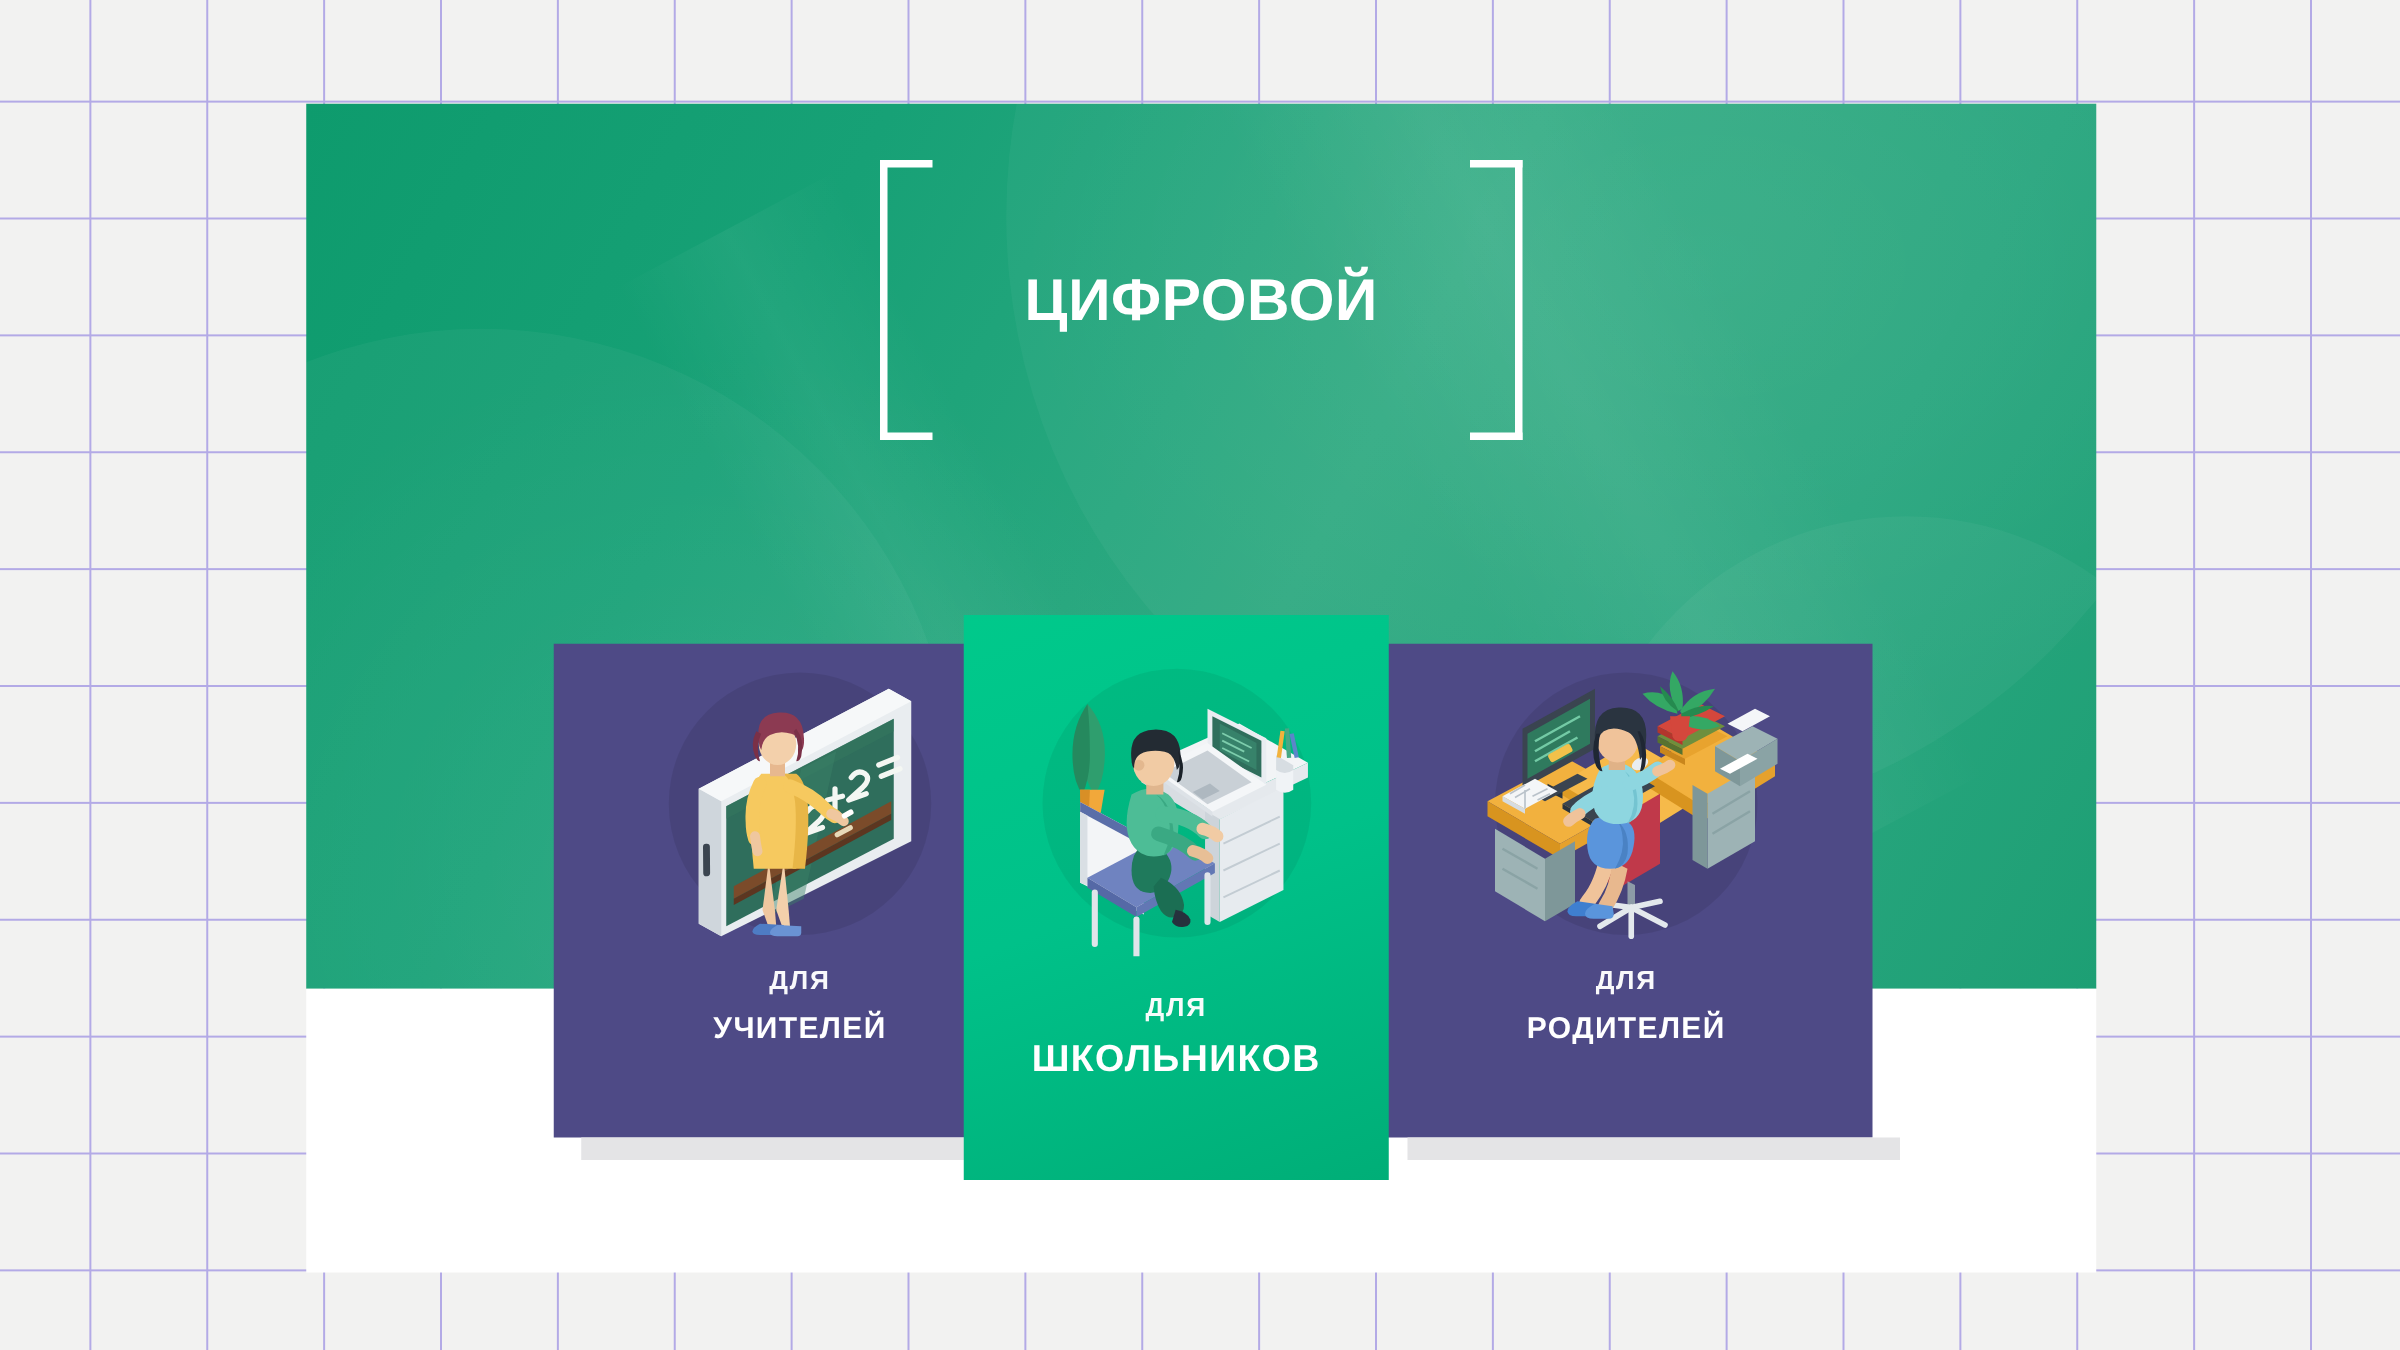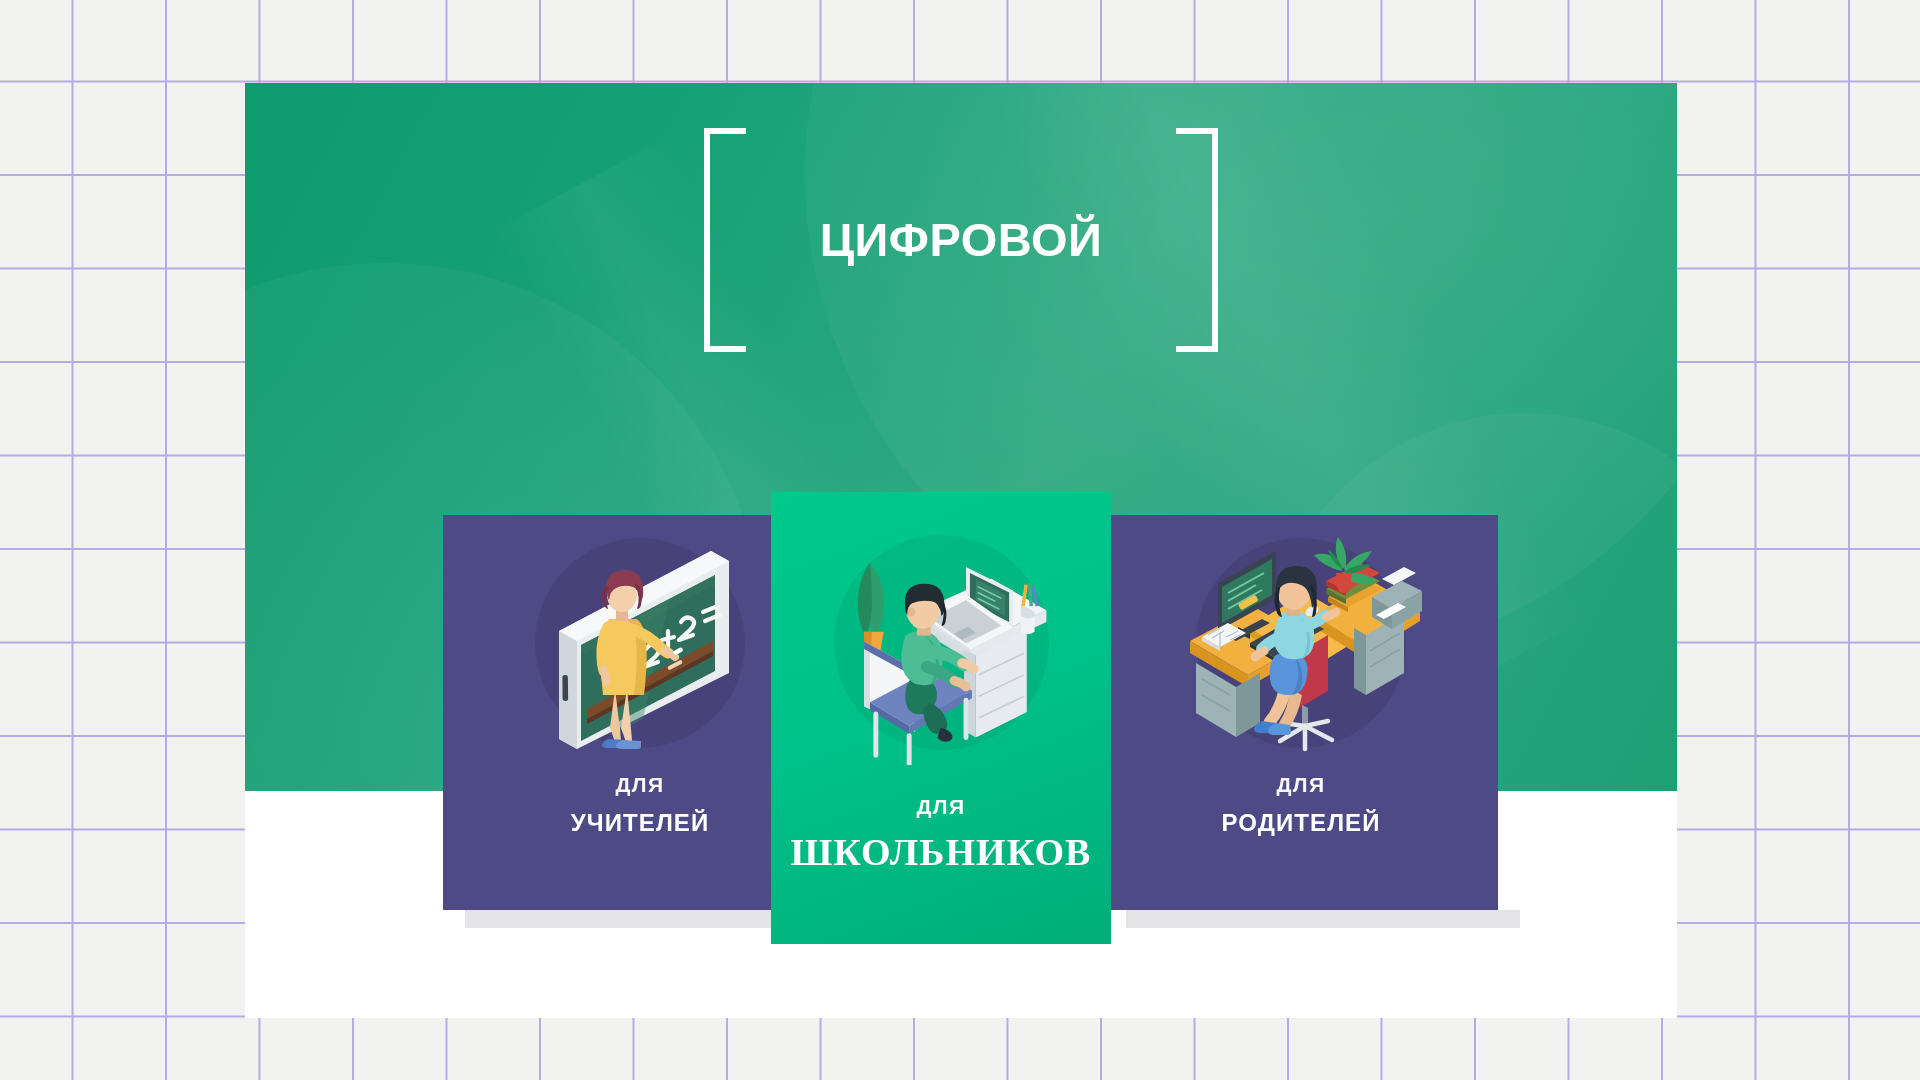--- a/index.html
+++ b/index.html
@@ -152,21 +152,21 @@
     font-size:21px; font-weight:600; letter-spacing:1.4px;
     text-transform:uppercase;
     opacity:.97;
   }
   .lbl-big {
     font-size:24px; font-weight:700; letter-spacing:1.1px;
     text-transform:uppercase;
     margin-top:16px;
   }
   .card-center .lbl-small { font-size:21px; }
-  .card-center .lbl-big   { font-size:38px;font-family:Liberation Serif, serif; }
+  .card-center .lbl-big   { font-size:30px; }
 </style>
 </head>
 <body>
 
 <div id="grid-bg"></div>
 
 <div id="hero-panel">
   <div class="blob b1"></div>
   <div class="blob b2"></div>
   <div class="blob b3"></div>

